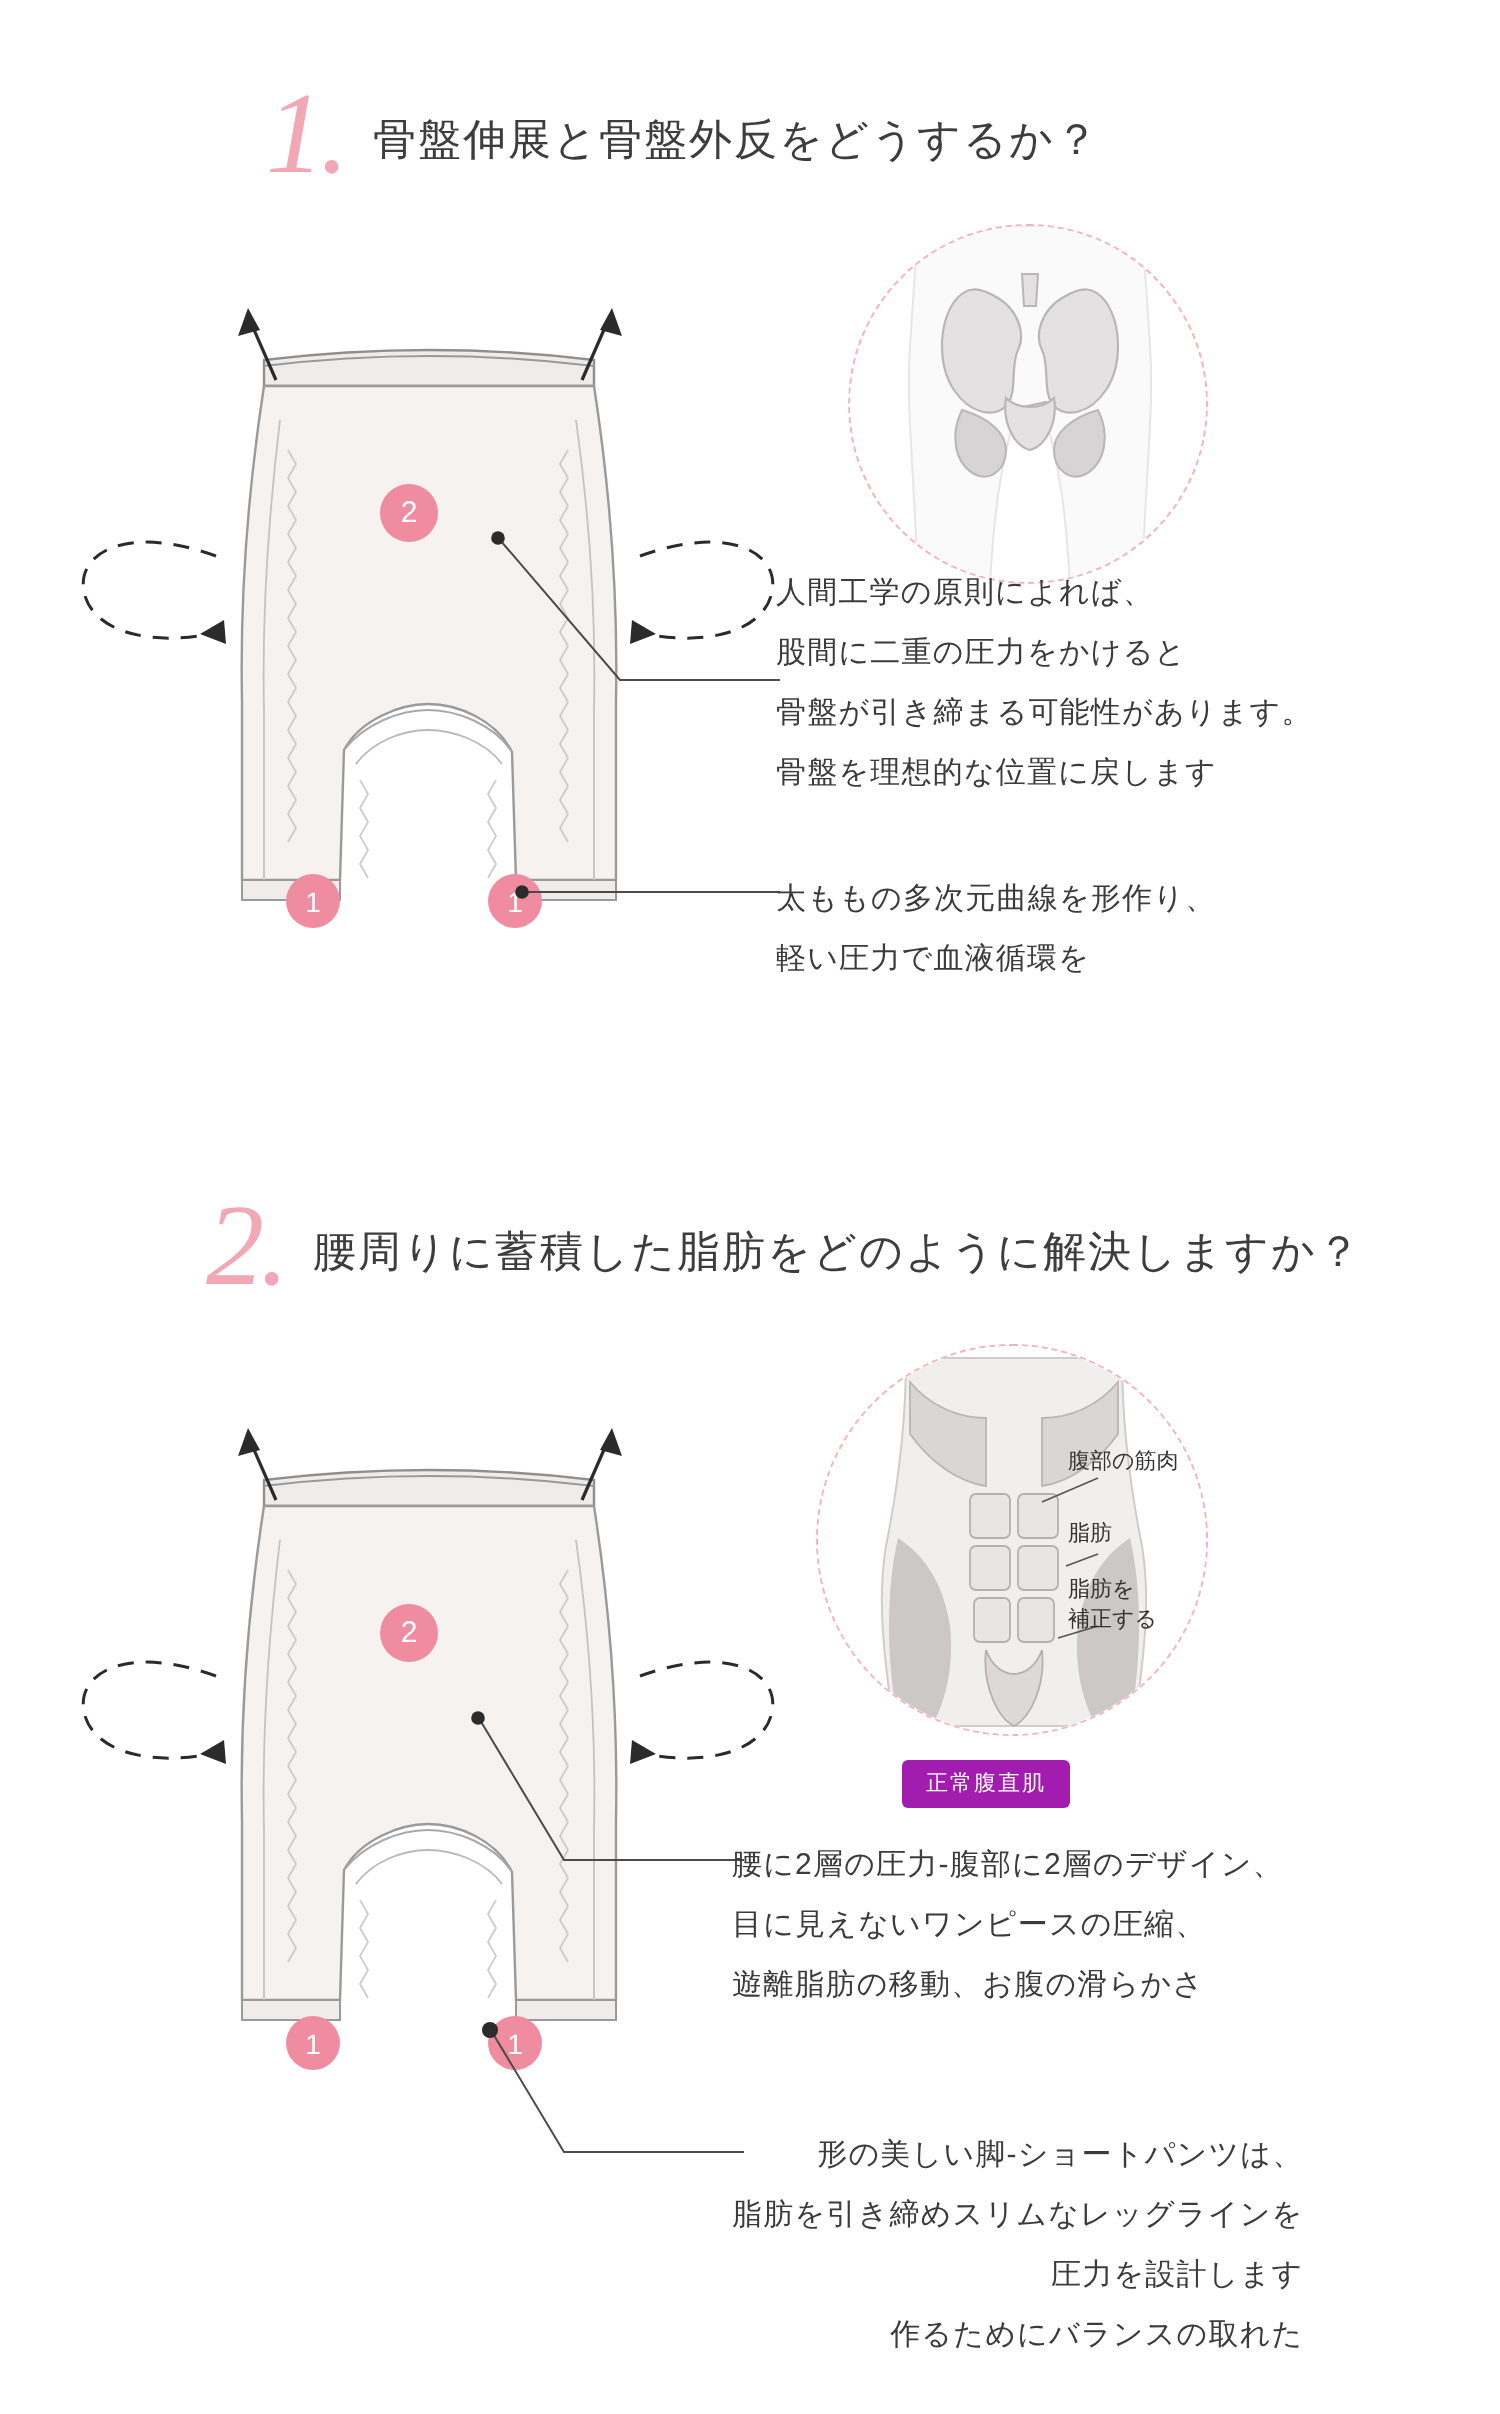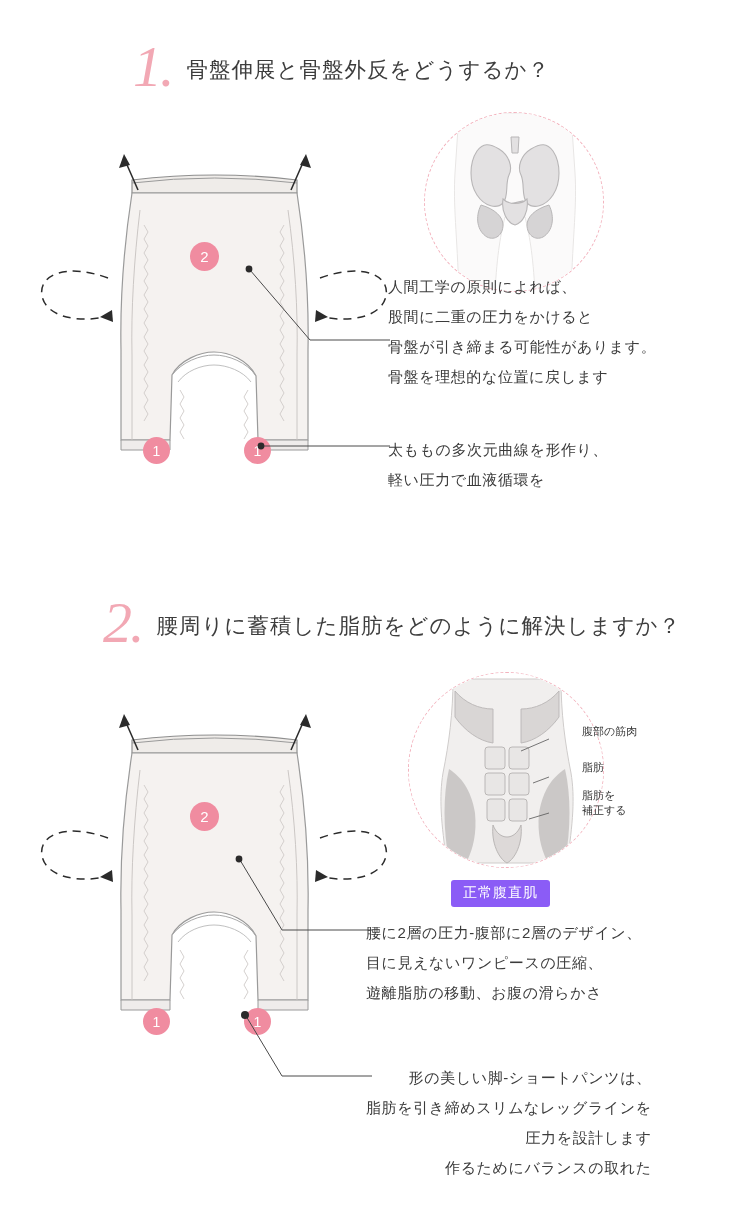--- a/index.html
+++ b/index.html
@@ -83,36 +83,35 @@
     border: 1.4px dashed #f3b2bd;
     border-radius: 50%;
     box-sizing: border-box;
     background: #ffffff;
     overflow: hidden;
   }
 
   
   .tag {
     position: absolute;
-    background: #8b5cf6;
+    background: #a21caf;
     color: #ffffff;
-    font-size: 14px;
+    font-size: 11px;
     padding: 4px 12px 5px 12px;
     border-radius: 3px;
     letter-spacing: 1px;
     white-space: nowrap;
   }
 
   .inset-label {
     position: absolute;
     font-size: 11px;
     color: #333333;
     line-height: 1.35;
     white-space: nowrap;
-    margin-left: 48px;
   }
 
   svg { display: block; overflow: visible; }
 </style>
 </head>
 <body>
 
 <div class="page">
 
   <div class="section-head" style="left:133px; top:32px;">
@@ -194,21 +193,21 @@
     </svg>
   </div>
 
   <svg class="garment" style="left:240px; top:250px;" width="160" height="220" viewBox="0 0 160 220">
     <path d="M10 20 L70 90 L150 90" fill="none" stroke="#4a4a4a" stroke-width="1"></path>
     <circle cx="9" cy="19" r="3.4" fill="#2b2b2b"></circle>
     <path d="M22 196 L70 196 L150 196" fill="none" stroke="#4a4a4a" stroke-width="1"></path>
     <circle cx="21" cy="196" r="3.4" fill="#2b2b2b"></circle>
   </svg>
 
-  <div class="copy" style="left:388px; top:272px;">
+  <div class="copy" style="left:388px; top:282px;">
     <div>人間工学の原則によれば、</div>
     <div>股間に二重の圧力をかけると</div>
     <div>骨盤が引き締まる可能性があります。</div>
     <div>骨盤を理想的な位置に戻します</div>
   </div>
 
   <div class="copy" style="left:388px; top:435px;">
     <div>太ももの多次元曲線を形作り、</div>
     <div>軽い圧力で血液循環を</div>
   </div>

